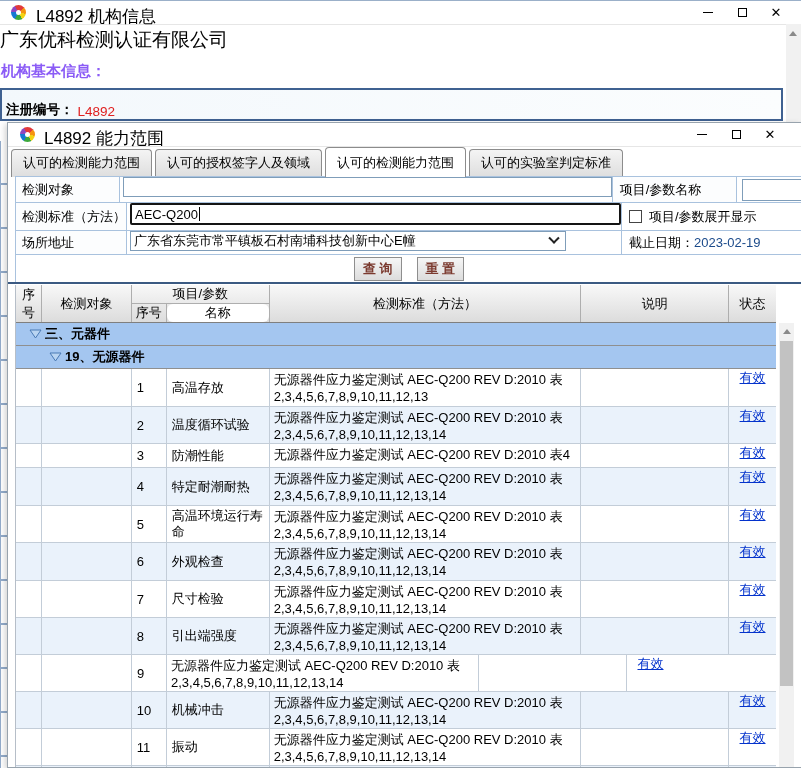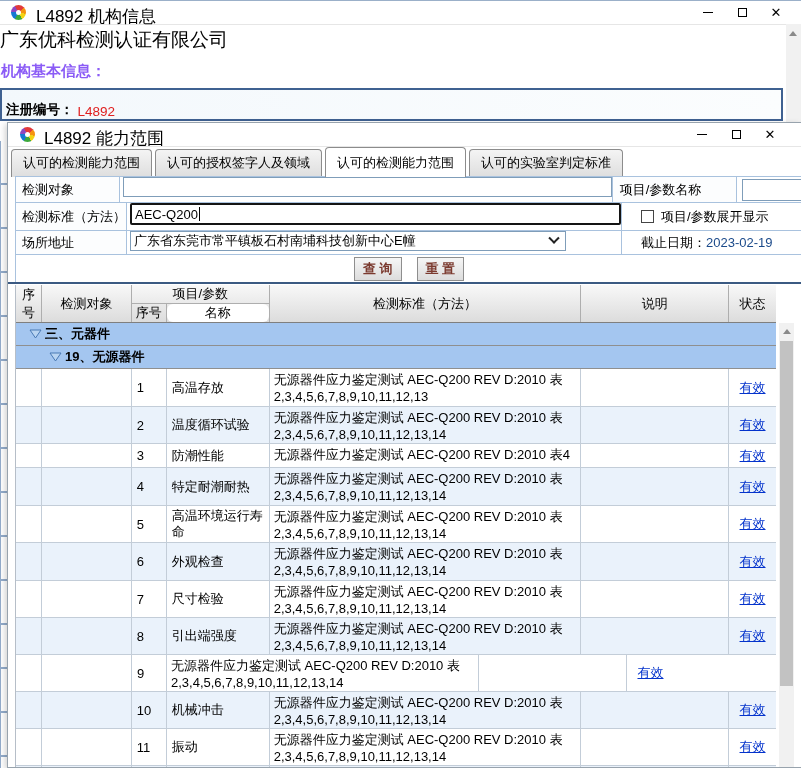--- a/index.html
+++ b/index.html
@@ -39,21 +39,21 @@
   .tabbar { position:absolute; left:3px; top:25px; height:28px; display:flex; align-items:flex-end; }
   .tab { border:1px solid #8c8c8c; border-bottom:none; border-radius:4px 4px 0 0; padding:4px 11px 5px 11px;
     background:linear-gradient(#f4f4f4,#dedede); margin-right:3px; font-size:13px; color:#000; position:relative; top:1px; cursor:default; white-space:nowrap; }
   .tab.active { background:#fff; padding-top:6px; top:1px; z-index:3; }
 
   
   .form { position:absolute; left:7px; top:53px; width:787px; border-top:1px solid #a9c2de; border-left:1px solid #a9c2de; font-size:13px; }
   .frow { display:flex; border-bottom:1px solid #a9c2de; align-items:center; }
   .fcell-label { width:111px; align-self:stretch; display:flex; align-items:center; padding-left:6px; background:#fcfdfe; border-right:1px solid #a9c2de; }
   .fcell-mid { width:495px; align-self:stretch; display:flex; align-items:flex-start; padding-left:3px; border-right:1px solid #a9c2de; }
-  .fcell-right { flex:1; align-self:stretch; display:flex; align-items:center; padding-left:19px; }
+  .fcell-right { flex:1; align-self:stretch; display:flex; align-items:center; padding-left:7px; }
   .tb { height:20px; width:489px; border:1px solid #7f9db9; background:#fff; font-size:13px; padding:0 3px; font-family:inherit; }
   .tb-focused { height:22px; width:491px; border:2px solid #141414; border-radius:2px; background:#fff; display:flex; align-items:center; padding:0 3px; }
   .caret { display:inline-block; width:1px; height:14px; background:#000; margin-left:1px; }
   .selectbox { height:20px; width:436px; border:1px solid #7f9db9; background:#fff; display:flex; align-items:center; padding:0 3px; position:relative; cursor:default; }
   .select-text { flex:1; white-space:nowrap; overflow:hidden; }
   .chevron-down { width:8px; height:8px; border-right:2px solid #222; border-bottom:2px solid #222; transform:rotate(45deg) translate(-2px,-2px); margin-right:4px; }
   .plabel-cell { width:133px; align-self:stretch; display:flex; align-items:center; padding-left:7px; background:#fcfdfe; border-right:1px solid #a9c2de; }
   .pinput { height:22px; width:60px; border:1px solid #7f9db9; background:#fff; margin-left:5px; font-family:inherit; }
   .checkbox { width:13px; height:13px; border:1px solid #444; background:#fff; display:inline-block; margin-right:7px; }
   .btnrow { display:flex; justify-content:center; gap:15px; padding:3px 0 4px 0; border-bottom:none; }
@@ -77,21 +77,21 @@
   .tri-icon { display:inline-block; margin-right:3px; }
 
   .trow { display:flex; border-bottom:1px solid #c3cdd8; background:#fff; }
   .trow.alt { background:#eaf2fb; }
   .c { border-right:1px solid #c3cdd8; overflow:hidden; }
   .c.no{width:26px}.c.obj{width:90px}
   .c.pno{width:35px; display:flex; align-items:center; padding-left:5px;}
   .c.pname{width:103px; display:flex; align-items:center; padding-left:5px; line-height:16px;}
   .c.method{width:312px; padding:2px 2px 0 4px; line-height:17px;}
   .c.note{width:148px}
-  .c.status{width:47px; display:flex; align-items:center; justify-content:center;}
+  .c.status{width:47px; display:flex; align-items:flex-start; justify-content:center;}
   .status-link { color:#0433cc; text-decoration:underline; cursor:pointer; }
   .partial { height:3px; border-bottom:none; }
 
   .tbl-scrollbar { position:absolute; left:771px; top:200px; width:15px; height:446px; background:#f1f1f1; }
   .sb-btn-up { position:absolute; left:0; top:0; width:15px; height:17px; display:flex; align-items:center; justify-content:center; }
   .sb-btn-up::after { content:""; width:0; height:0; border-left:4px solid transparent; border-right:4px solid transparent; border-bottom:5px solid #8a8a8a; }
   .sb-thumb { position:absolute; left:1px; top:18px; width:13px; height:345px; background:#c2c2c2; }
 </style>
 </head>
 <body>

